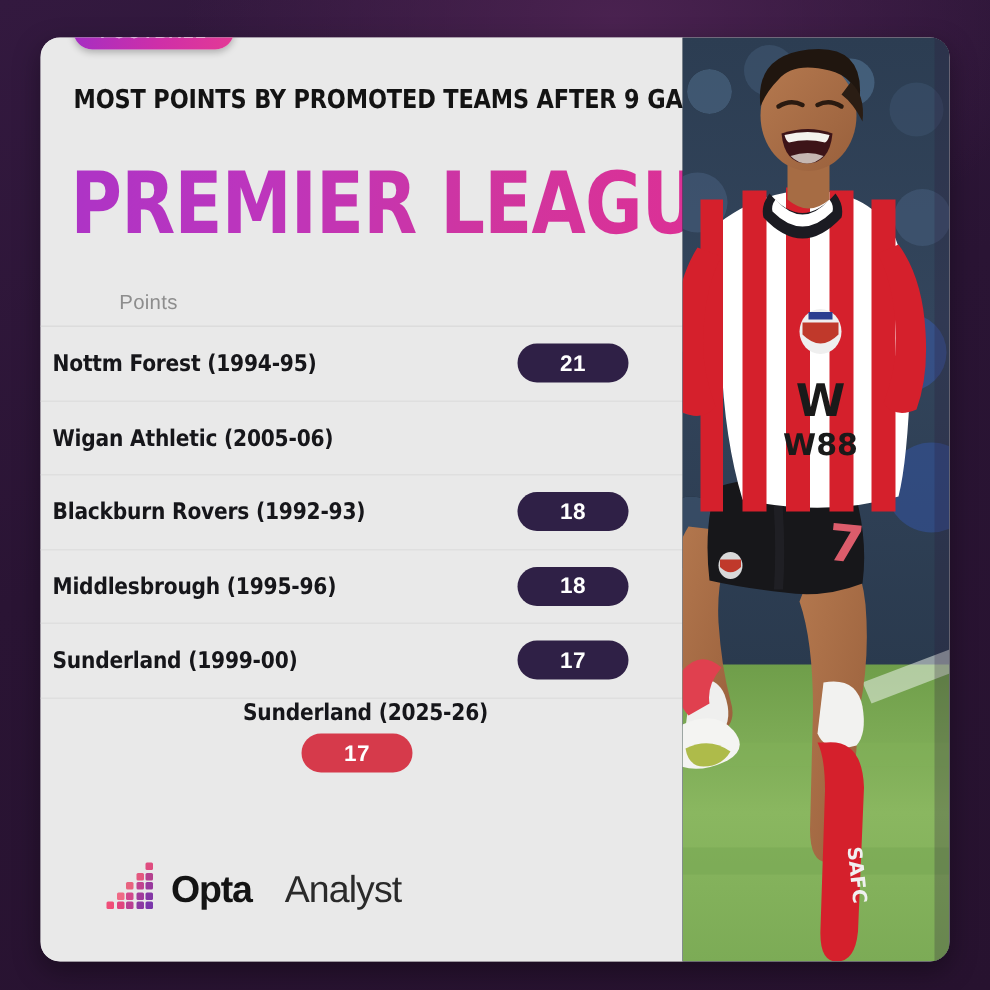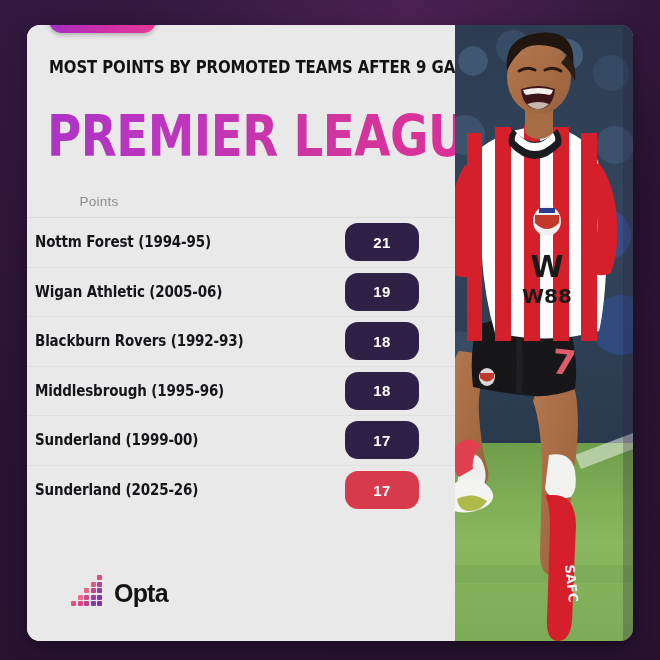--- a/index.html
+++ b/index.html
@@ -125,21 +125,21 @@
     padding-right: 32px;
   }
 
   .row {
     display: flex;
     align-items: center;
     height: 49.5px;
     padding-left: 8px;
     border-bottom: 1px solid #dfdfdf;
   }
-  .row:last-child { border-bottom: none; }
+  .row:last-child { border-bottom: none; flex-direction: column; }
 
   .cell-team {
     flex: 1;
     color: #16161a;
     font-size: 15.3px;
     font-weight: bold;
     letter-spacing: -0.15px;
     white-space: nowrap;
     transform: scaleX(0.98);
     transform-origin: left center;
@@ -148,21 +148,21 @@
 
   .cell-points {
     width: 132px;
     display: flex;
     justify-content: center;
     padding-right: 14px;
   }
 
   .pill {
     min-width: 74px;
-    height: 38px;
+    height: 26px;
     border-radius: 13px;
     display: flex;
     align-items: center;
     justify-content: center;
     color: #ffffff;
     font-size: 15px;
     font-weight: bold;
     letter-spacing: 0.3px;
     background: #2f2046;
   }
@@ -239,23 +239,20 @@
       <div class="row">
         <div class="cell-team">Nottm Forest (1994-95)</div>
         <div class="cell-points">
           <span class="pill">21</span>
         </div>
       </div>
 
 
       <div class="row">
         <div class="cell-team">Wigan Athletic (2005-06)</div>
-        <div class="cell-points">
-          <span class="pill">19</span>
-        </div>
       </div>
 
       <div class="row">
         <div class="cell-team">Blackburn Rovers (1992-93)</div>
         <div class="cell-points">
           <span class="pill">18</span>
         </div>
       </div>
 
       <div class="row">
@@ -293,20 +290,21 @@
         <i style="left:26px; top:17.5px;width:5px;height:5px; background:#8438a6;"></i>
         <i style="left:13px; top:11px; width:5px; height:5px; background:#e8637f;"></i>
         <i style="left:19.5px;top:11px; width:5px; height:5px; background:#c04390;"></i>
         <i style="left:26px; top:11px; width:5px; height:5px; background:#99399e;"></i>
         <i style="left:19.5px;top:4.5px; width:5px; height:5px; background:#e4587f;"></i>
         <i style="left:26px; top:4.5px; width:5px; height:5px; background:#b5418f;"></i>
         <i style="left:26px; top:-2px;  width:5px; height:5px; background:#df4d80;"></i>
       </div>
       <div class="logo-word">
         <span class="logo-opta">Opta</span>
+        <span class="logo-analyst">Analyst</span>
       </div>
     </div>
 
   </div>
 
   <div class="photo">
     <svg viewBox="0 0 178 616" preserveAspectRatio="xMidYMid slice">
       <defs>
         <linearGradient id="crowd" x1="0" y1="0" x2="0" y2="1">
           <stop offset="0%" stop-color="#2c3d52"></stop>

